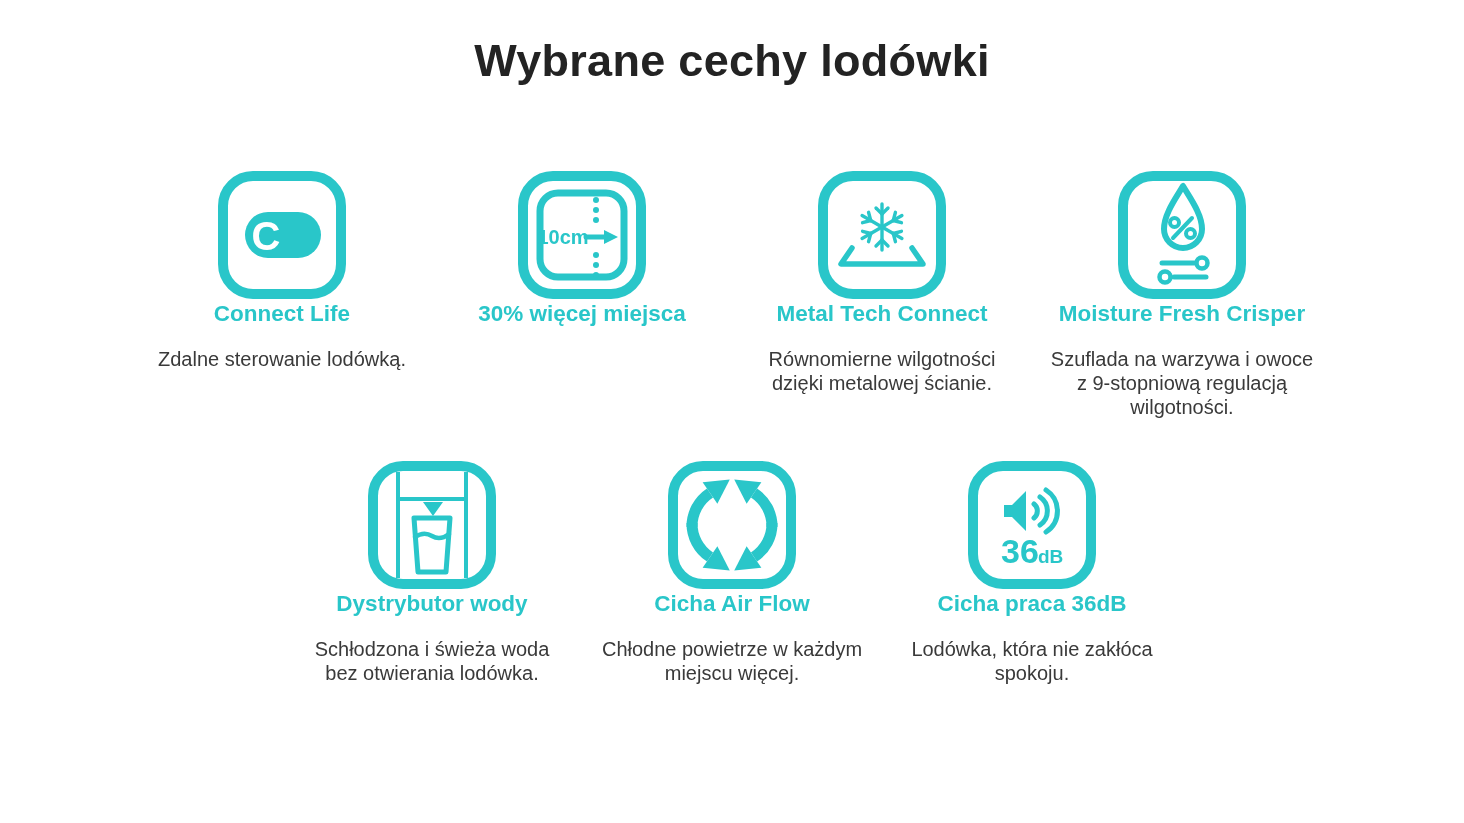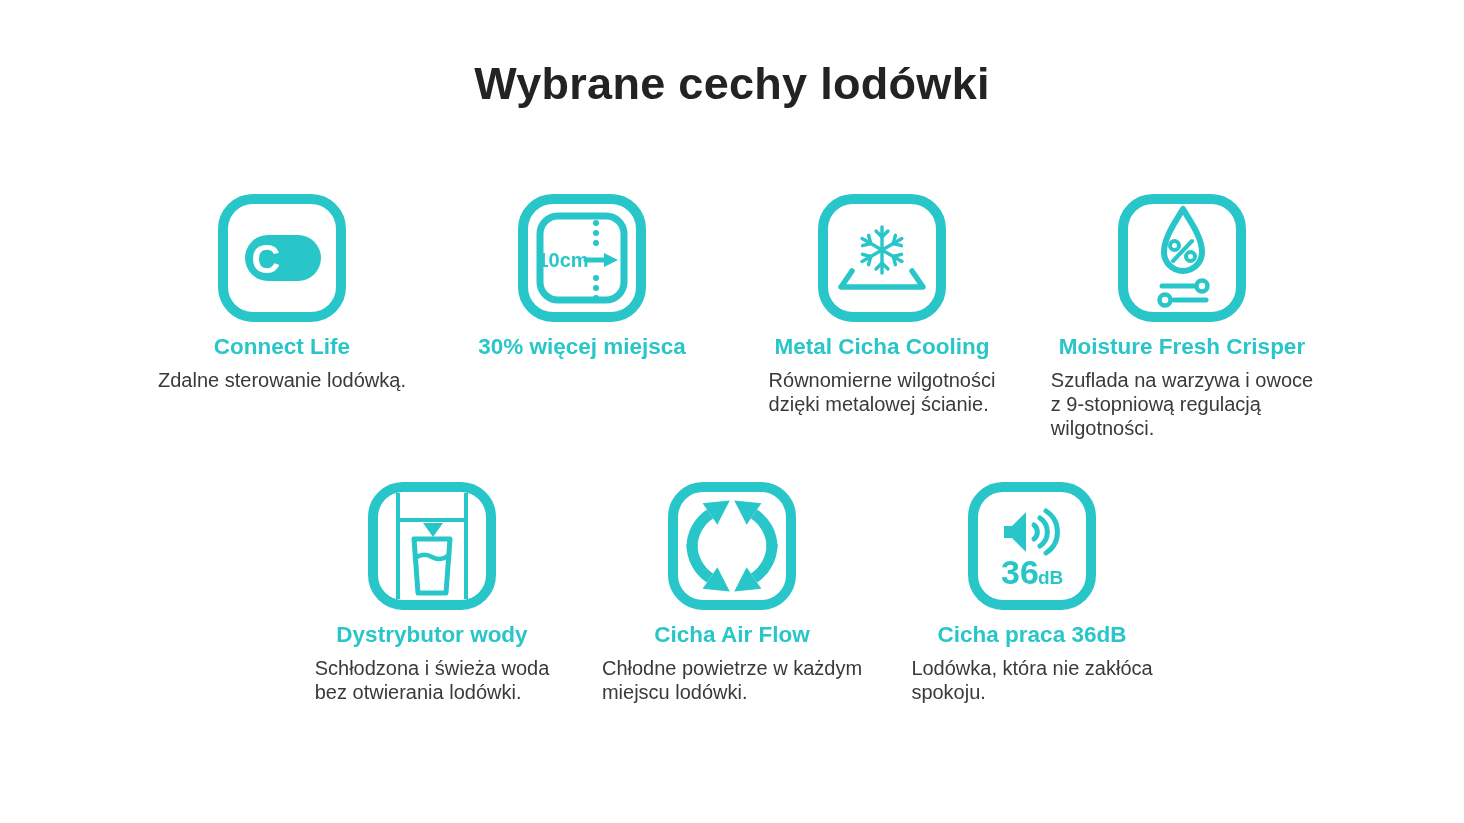--- a/index.html
+++ b/index.html
@@ -4,21 +4,21 @@
 <style>
   * { box-sizing: border-box; }
   html, body { margin: 0; padding: 0; }
   body {
     width: 1464px; height: 823px;
     background: var(--bg, #ffffff);
     font-family: "Liberation Sans", sans-serif;
     overflow: hidden;
   }
   .page-title {
-    margin: 58px 0 0 0;
+    margin: 35px 0 0 0;
     text-align: center;
     font-size: 45px;
     font-weight: bold;
     letter-spacing: 0.3px;
     color: var(--heading, #232323);
   }
   .row {
     display: flex;
     justify-content: center;
     align-items: flex-start;
@@ -30,32 +30,33 @@
     display: flex;
     flex-direction: column;
     align-items: center;
   }
   .icon {
     width: 128px; height: 128px;
     color: var(--accent, #29C6C9);
     display: block;
   }
   .card-title {
-    margin: 12px 0 0 0;
+    margin: 2px 0 0 0;
     font-size: 22.5px;
     font-weight: bold;
     color: var(--accent, #29C6C9);
     text-align: center;
     white-space: nowrap;
   }
   .card-desc {
-    margin: 8px 0 0 0;
+    margin: 20px 0 0 0;
     font-size: 20px;
     line-height: 1.2;
     color: var(--text, #3a3a3a);
+    text-align: center;
     white-space: pre-line;
   }
   svg { display: block; }
   svg text { font-family: "Liberation Sans", sans-serif; }
 </style>
 </head>
 <body>
 
 <h1 class="page-title">Wybrane cechy lodówki</h1>
 
@@ -122,21 +123,21 @@
             </g>
           <g transform="rotate(300)">
               <line y2="-23"></line>
               <line y1="-13" x2="-6" y2="-19"></line>
               <line y1="-13" x2="6" y2="-19"></line>
             </g>
         </g>
       </g>
       <polyline points="34,77 23,93 105,93 94,77" fill="none" stroke="currentColor" stroke-width="5.5" stroke-linecap="round" stroke-linejoin="round"></polyline>
     </svg>
-    <h3 class="card-title">Metal Cicha Cooling</h3>
+    <h3 class="card-title">Metal Tech Connect</h3>
     <p class="card-desc">Równomierne wilgotności
 dzięki metalowej ścianie.</p>
   </div>
 
   <div class="card">
     <svg class="icon" viewBox="0 0 128 128">
       <rect x="5" y="5" width="118" height="118" rx="30" fill="none" stroke="currentColor" stroke-width="10"></rect>
       <path d="M65,15 C58,27 46,43 46,58 a19,19 0 0 0 38,0 C84,43 72,27 65,15 Z" fill="none" stroke="currentColor" stroke-width="6" stroke-linejoin="round"></path>
       <g stroke="currentColor" stroke-width="4" fill="none">
         <line x1="55" y1="67" x2="74" y2="47" stroke-linecap="round"></line>
@@ -167,42 +168,42 @@
         <line x1="30" y1="11" x2="30" y2="117"></line>
         <line x1="98" y1="11" x2="98" y2="117"></line>
         <line x1="30" y1="38" x2="98" y2="38"></line>
       </g>
       <polygon points="55,41 75,41 65,55" fill="currentColor"></polygon>
       <path d="M46,57 L82,57 L78,111 L50,111 Z" fill="none" stroke="currentColor" stroke-width="5" stroke-linejoin="round"></path>
       <path d="M47,76 Q56,70 64,75 T81,73" fill="none" stroke="currentColor" stroke-width="4.5" stroke-linecap="round"></path>
     </svg>
     <h3 class="card-title">Dystrybutor wody</h3>
     <p class="card-desc">Schłodzona i świeża woda
-bez otwierania lodówki.</p>
+bez otwierania lodówka.</p>
   </div>
 
   <div class="card">
     <svg class="icon" viewBox="0 0 128 128">
       <rect x="5" y="5" width="118" height="118" rx="30" fill="none" stroke="currentColor" stroke-width="10"></rect>
       <g stroke="currentColor" stroke-width="11" fill="none">
         <path d="M24,66 A40,40 0 0 1 42,32"></path>
         <path d="M104,66 A40,40 0 0 0 86,32"></path>
         <path d="M24,62 A40,40 0 0 0 42,96"></path>
         <path d="M104,62 A40,40 0 0 1 86,96"></path>
       </g>
       <g fill="currentColor">
         <polygon points="24,0 0,-13 0,13" transform="translate(42,32) rotate(-34.5)"></polygon>
         <polygon points="24,0 0,-13 0,13" transform="translate(86,32) rotate(-145.5)"></polygon>
         <polygon points="24,0 0,-13 0,13" transform="translate(42,96) rotate(34.5)"></polygon>
         <polygon points="24,0 0,-13 0,13" transform="translate(86,96) rotate(145.5)"></polygon>
       </g>
     </svg>
     <h3 class="card-title">Cicha Air Flow</h3>
     <p class="card-desc">Chłodne powietrze w każdym
-miejscu lodówki.</p>
+miejscu więcej.</p>
   </div>
 
   <div class="card">
     <svg class="icon" viewBox="0 0 128 128">
       <rect x="5" y="5" width="118" height="118" rx="30" fill="none" stroke="currentColor" stroke-width="10"></rect>
       <path d="M36,44 L44,44 L58,30 L58,70 L44,56 L36,56 Z" fill="currentColor"></path>
       <g stroke="currentColor" stroke-width="5" fill="none" stroke-linecap="round">
         <path d="M66,43 A9,9 0 0 1 66,57"></path>
         <path d="M72,36 A17,17 0 0 1 72,64"></path>
         <path d="M78,29 A25,25 0 0 1 78,71"></path>

